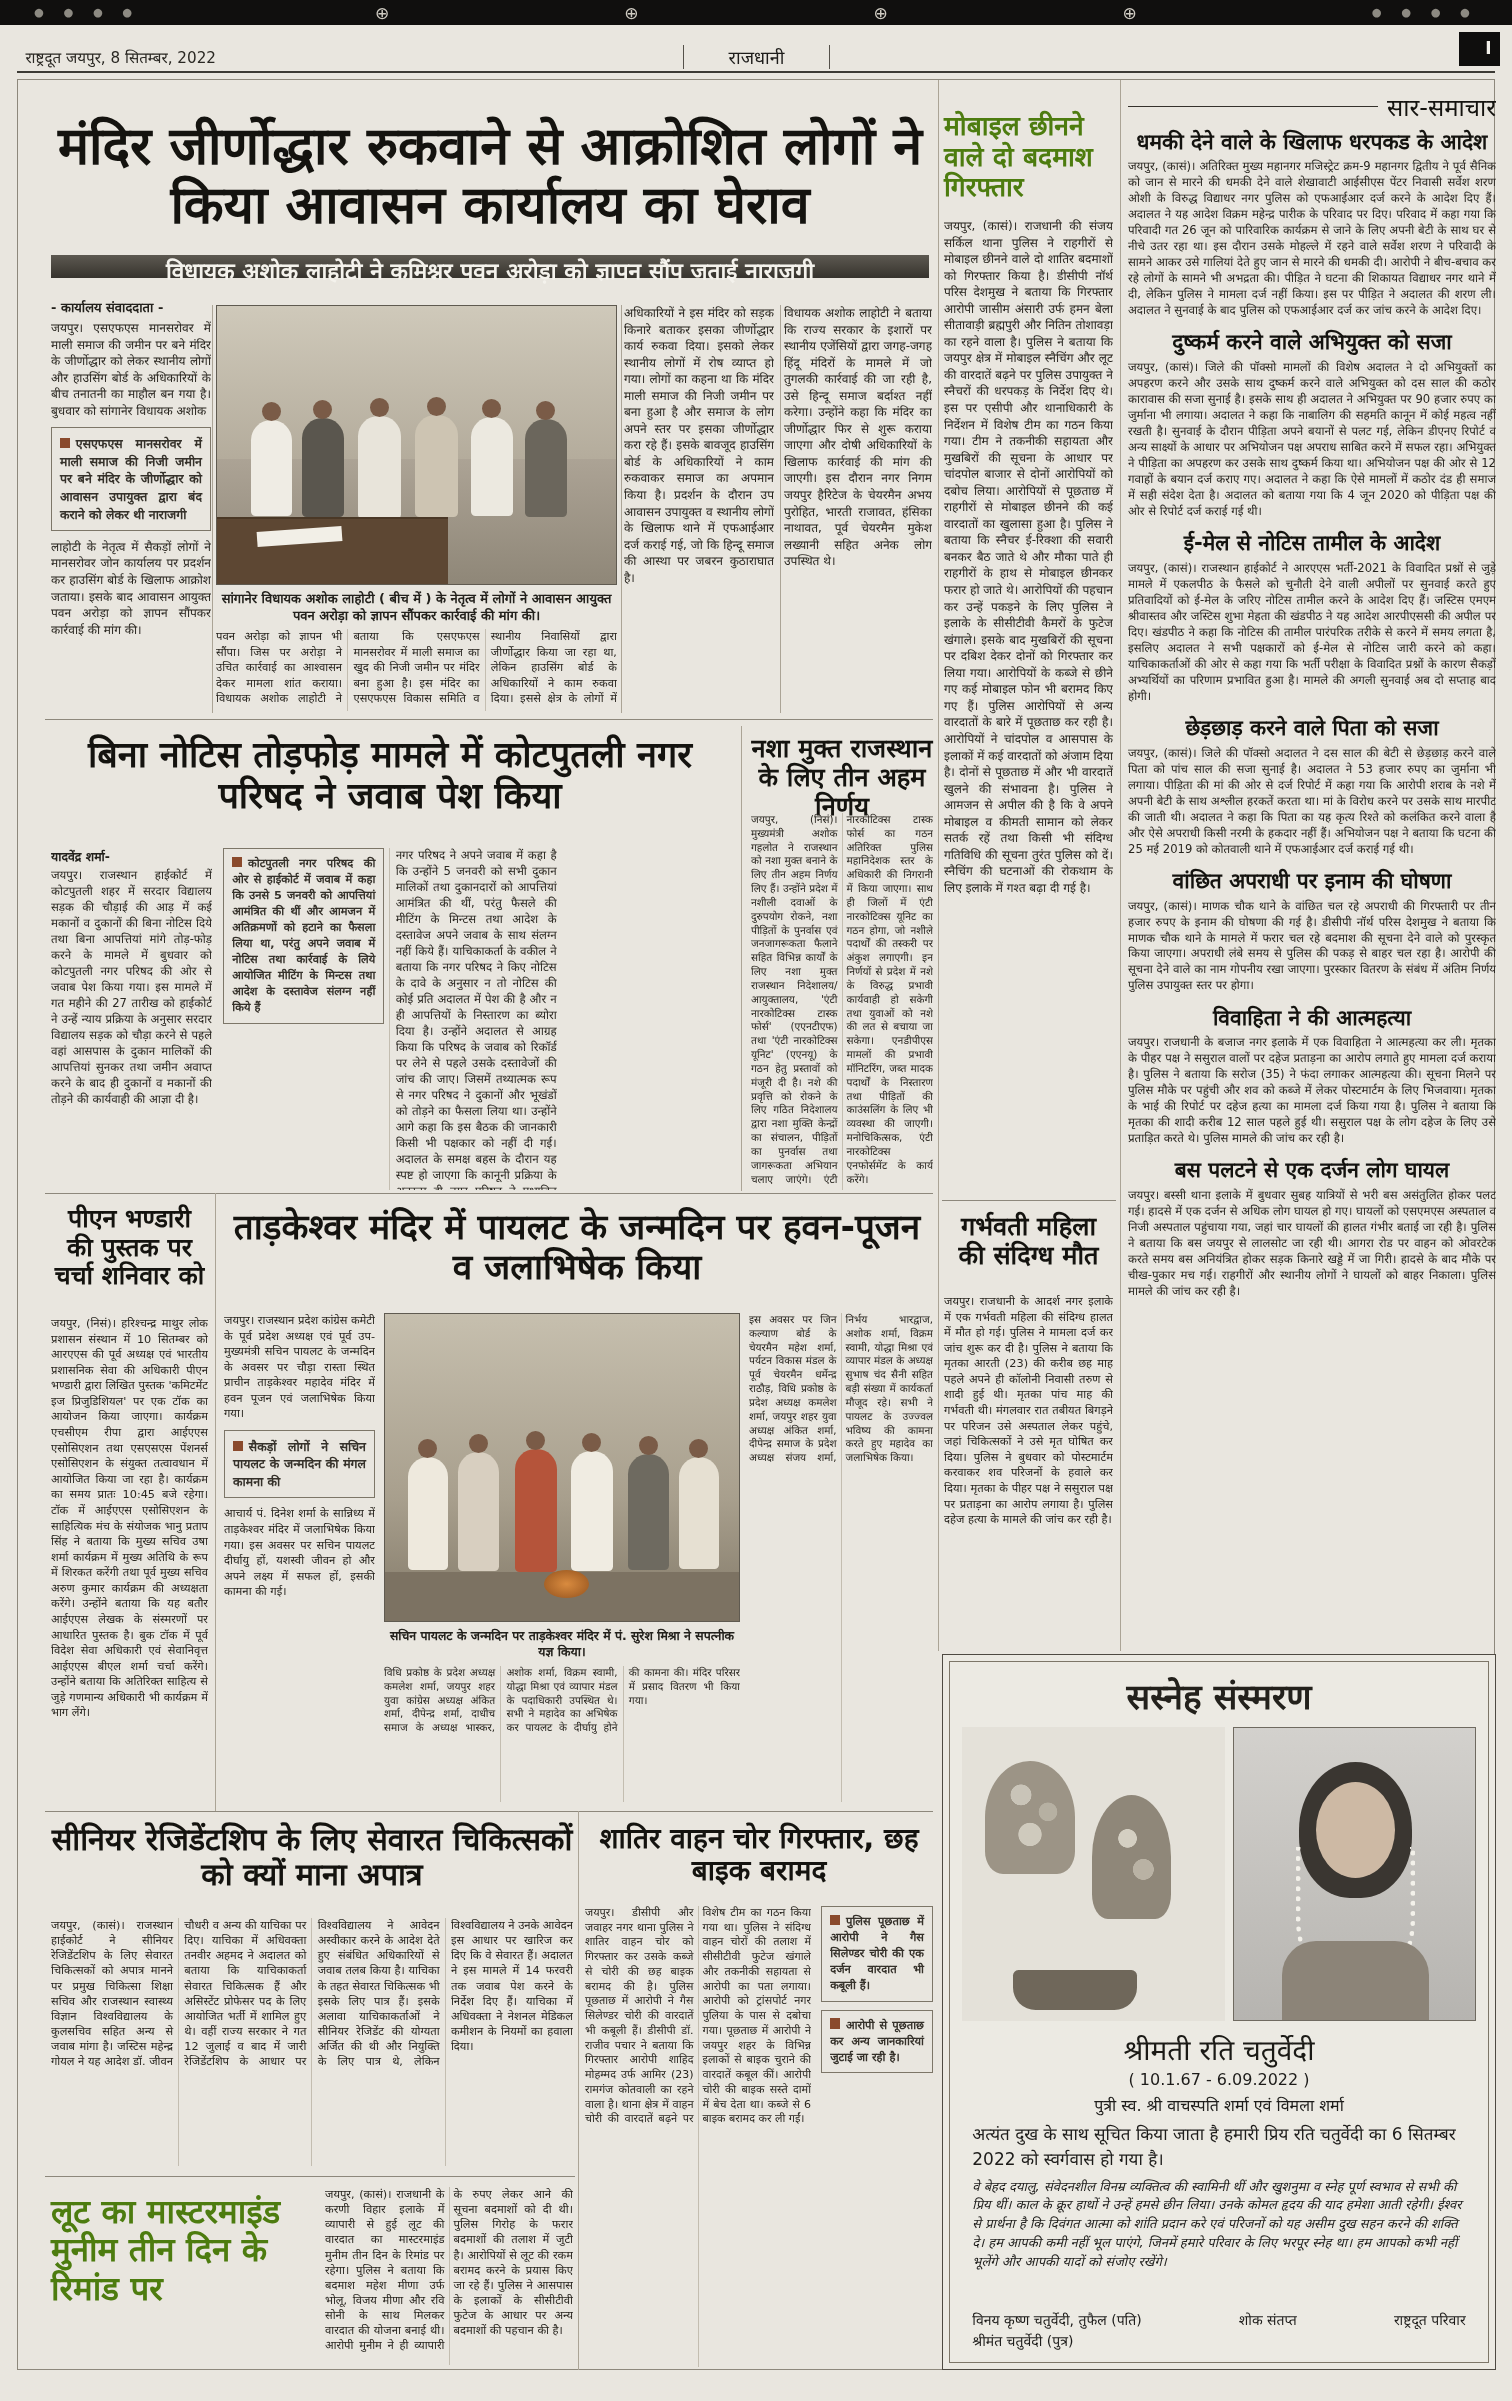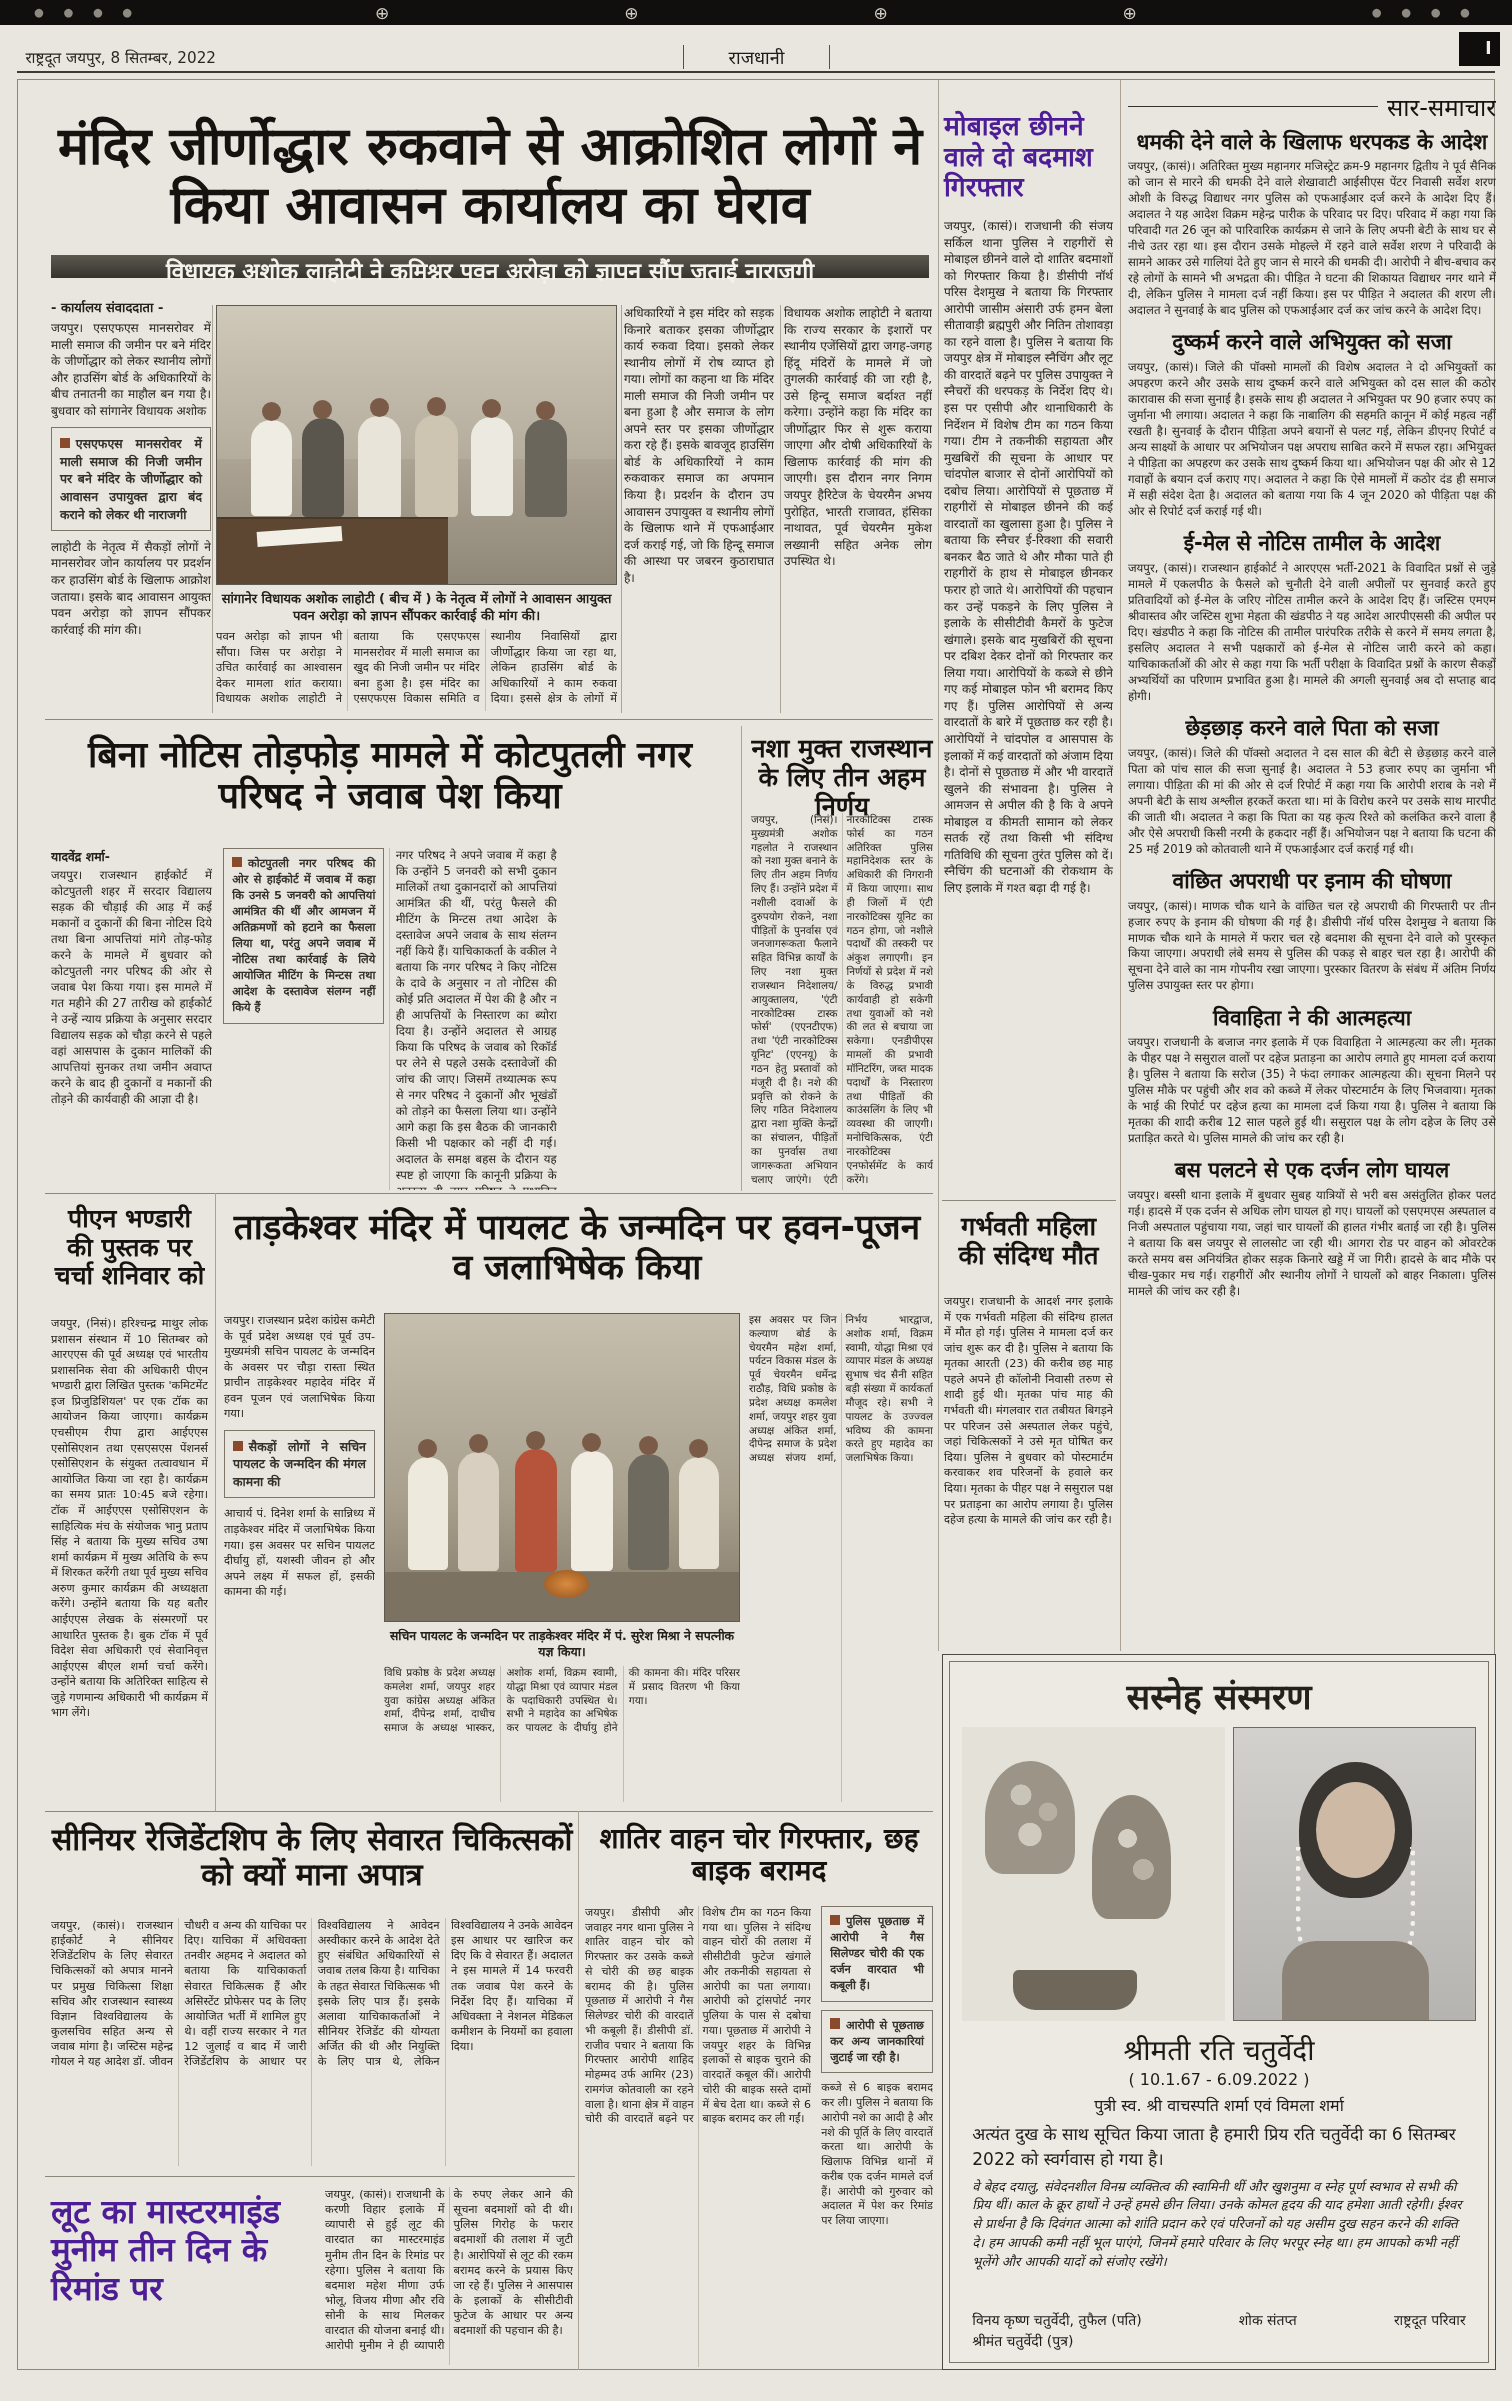--- a/index.html
+++ b/index.html
@@ -1,20 +1,20 @@
 <!DOCTYPE html>
 <html style="font-size:9px"><head>
 <meta charset="utf-8">
 <style>
   *{margin:0;padding:0;box-sizing:border-box}
   html,body{width:1512px;height:2401px}
   body{position:relative;background:#e9e6df;font-family:"DejaVu Sans","Liberation Sans",sans-serif;color:#1d1c1a;overflow:hidden}
   .abs{position:absolute}
   .hl{font-weight:bold;color:#14130f;text-align:center;line-height:1.14}
-  .hl-left{font-weight:bold;color:#4c1d95;text-align:left;line-height:1.16}
+  .hl-left{font-weight:bold;color:#4d7c0f;text-align:left;line-height:1.16}
   .bt{line-height:1.38;color:#28251f;text-align:justify;overflow:hidden}
   .rh{position:absolute;background:#8d887c;height:1.1px}
   .rv{position:absolute;background:#aba496;width:0.6px}
   .cols2{column-count:2;column-gap:9px;column-rule:0.6px solid #c3bdb0}
   .cols3{column-count:3;column-gap:11.3px;column-rule:0.6px solid #c3bdb0}
   .cols4{column-count:4;column-gap:11.3px;column-rule:0.6px solid #c3bdb0}
   .box{border:0.6px solid #7d7668;padding:6.8px 8px;margin:8px 0;font-weight:bold;color:#35312a;line-height:1.42;text-align:justify;break-inside:avoid}
   .sq{display:inline-block;width:10.2px;height:10.2px;background:#8a4a2c;margin-right:5.6px;vertical-align:baseline}
   .photo{position:absolute;border:0.6px solid #5f5a50;overflow:hidden}
   .caption{font-weight:bold;color:#23211c;line-height:1.3;text-align:center}
@@ -178,21 +178,20 @@
 <div class="abs hl" style="left:585px;top:1823px;width:348px;font-size:28px">शातिर वाहन चोर गिरफ्तार, छह बाइक बरामद</div>
 <div class="abs" style="left:585px;top:1906px;width:348px;height:461px;display:flex;gap:10.2px;overflow:hidden">
   <div class="bt cols2" style="width:226px;flex:none;height:461px;font-size:11px;line-height:1.34">जयपुर। डीसीपी और जवाहर नगर थाना पुलिस ने शातिर वाहन चोर को गिरफ्तार कर उसके कब्जे से चोरी की छह बाइक बरामद की है। पुलिस पूछताछ में आरोपी ने गैस सिलेण्डर चोरी की वारदातें भी कबूली हैं। डीसीपी डॉ. राजीव पचार ने बताया कि गिरफ्तार आरोपी शाहिद मोहम्मद उर्फ आमिर (23) रामगंज कोतवाली का रहने वाला है। थाना क्षेत्र में वाहन चोरी की वारदातें बढ़ने पर विशेष टीम का गठन किया गया था। पुलिस ने संदिग्ध वाहन चोरों की तलाश में सीसीटीवी फुटेज खंगाले और तकनीकी सहायता से आरोपी का पता लगाया। आरोपी को ट्रांसपोर्ट नगर पुलिया के पास से दबोचा गया। पूछताछ में आरोपी ने जयपुर शहर के विभिन्न इलाकों से बाइक चुराने की वारदातें कबूल कीं। आरोपी चोरी की बाइक सस्ते दामों में बेच देता था। कब्जे से 6 बाइक बरामद कर ली गईं।</div>
   <div style="flex:1;overflow:hidden">
     <div class="box" style="font-size:11.3px;margin-top:0">
       <span class="sq"></span><span>पुलिस पूछताछ में आरोपी ने गैस सिलेण्डर चोरी की एक दर्जन वारदात भी कबूली हैं।</span>
     </div>
     <div class="box" style="font-size:11.3px">
       <span class="sq"></span><span>आरोपी से पूछताछ कर अन्य जानकारियां जुटाई जा रही है।</span>
     </div>
-    <div class="bt" style="font-size:11px;line-height:1.34">कब्जे से 6 बाइक बरामद कर ली। पुलिस ने बताया कि आरोपी नशे का आदी है और नशे की पूर्ति के लिए वारदातें करता था। आरोपी के खिलाफ विभिन्न थानों में करीब एक दर्जन मामले दर्ज हैं। आरोपी को गुरुवार को अदालत में पेश कर रिमांड पर लिया जाएगा।</div>
   </div>
 </div>
 
 <div class="obibox" style="left:942px;top:1654px;width:554px;height:716px">
   <div class="obinner">
     <div class="serifhead" style="font-size:35px;color:#23211c;margin-top:2.3px">सस्नेह संस्मरण</div>
     <div style="display:flex;width:100%;height:294px;margin-top:8px;gap:8px">
       <div style="flex:1;position:relative;background:#e4e1d9">
         <div class="abs" style="left:22.6px;top:34px;width:90px;height:113px;border-radius:50% 50% 20% 20%;background:radial-gradient(circle at 40% 30%,#c9c4b8 10.2px,transparent 10.7px),radial-gradient(circle at 70% 45%,#b6b0a2 9px,transparent 9.6px),radial-gradient(circle at 50% 65%,#cfcabd 11.3px,transparent 12px),#9c9486"></div>
         <div class="abs" style="left:130px;top:68px;width:79px;height:124px;border-radius:50% 50% 20% 20%;background:radial-gradient(circle at 45% 35%,#d4cfc2 9px,transparent 9.6px),radial-gradient(circle at 65% 60%,#b9b2a4 10.2px,transparent 10.7px),#8f8779"></div>

